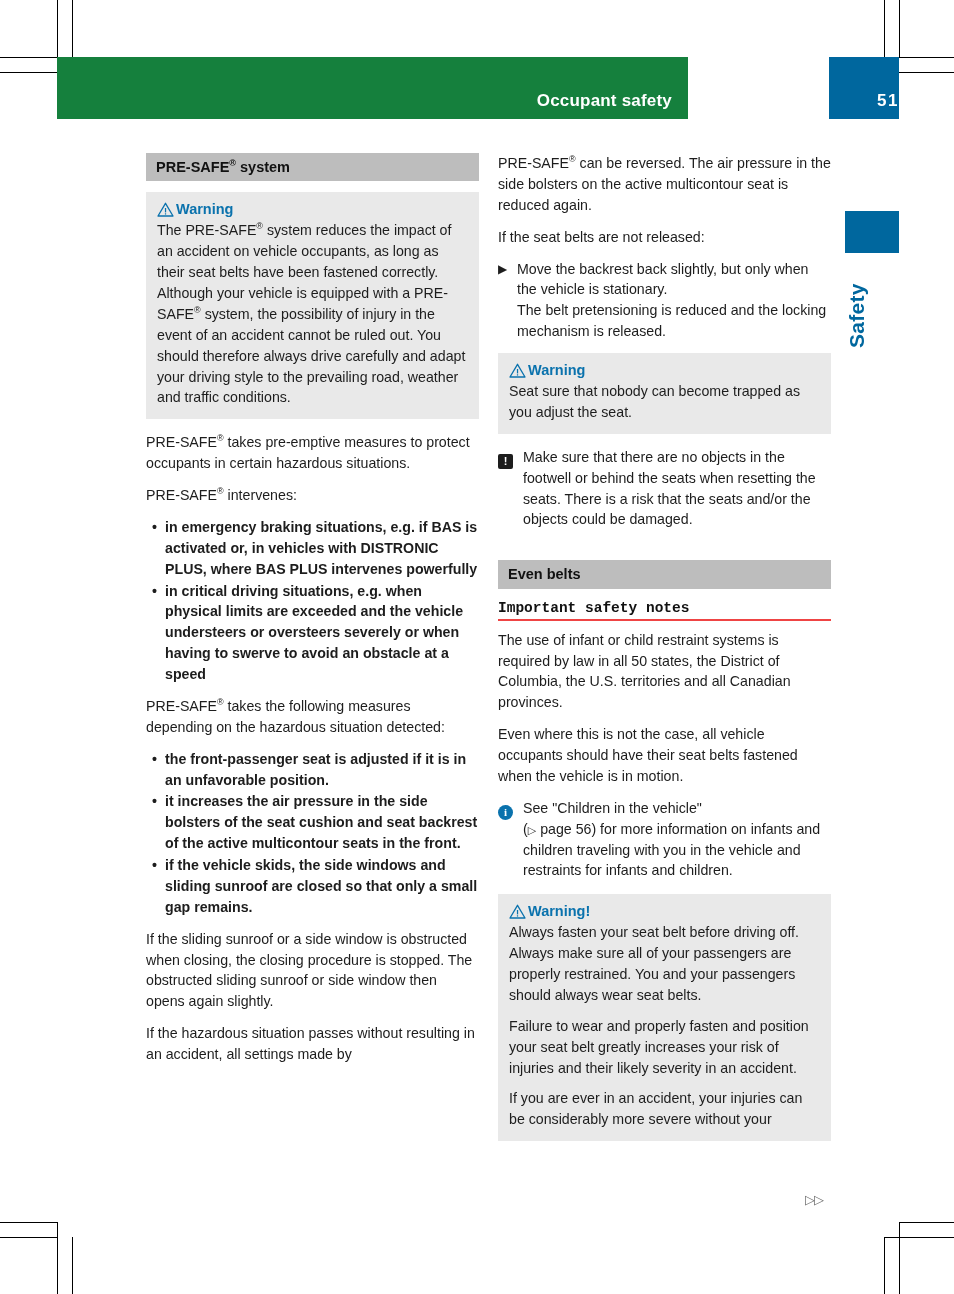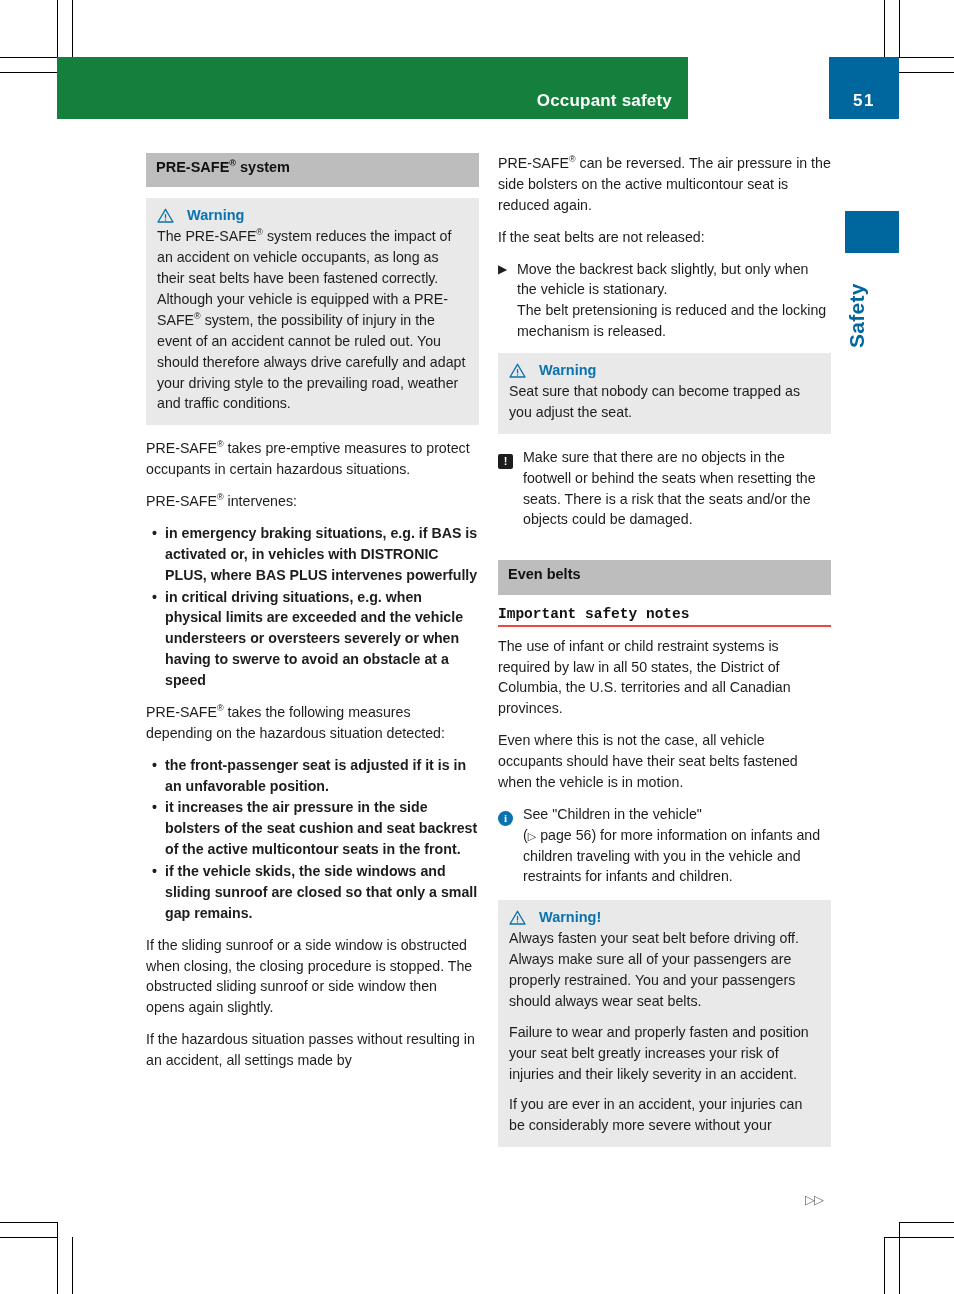--- a/index.html
+++ b/index.html
@@ -39,21 +39,21 @@
     color: #ffffff;
     font-size: 17px;
     font-weight: bold;
     letter-spacing: .2px;
     white-space: nowrap;
   }
   #header-pagenum {
     position: absolute;
     left: 0; bottom: 8px;
     width: 70px;
-    text-align: center;
+    text-align: right;
     color: #ffffff;
     font-size: 17px;
     font-weight: bold;
     letter-spacing: 1.5px;
   }
 
   
   #side-tab-block {
     position: absolute;
     left: 845px; top: 211px;
@@ -84,21 +84,21 @@
     left: 498px; top: 153px;
     width: 333px;
   }
 
   
   .section-bar {
     background: #bdbdbd;
     color: #111111;
     font-size: 14.5px;
     font-weight: bold;
-    padding: 6px 10px 11px 10px;
+    padding: 6px 10px 5px 10px;
     line-height: 1.2;
     margin-bottom: 11px;
   }
   .sub-head {
     font-size: 14.5px;
     font-weight: bold;
     color: #111111;
     padding-bottom: 3px;
     border-bottom: 2px solid #ef4444;
     margin-bottom: 9px;
@@ -115,21 +115,21 @@
     background: #e9e9e9;
     padding: 9px 11px 11px 11px;
     margin: 0 0 13px 0;
   }
   .box p.body { margin-bottom: 10px; }
   .box p.body:last-child { margin-bottom: 0; }
 
   .warn-head {
     display: flex;
     align-items: center;
-    gap: 13px;
+    gap: 2px;
     margin-bottom: 3px;
   }
   .warn-head .wtext {
     color: #0a72ad;
     font-size: 14.5px;
     font-weight: bold;
   }
   .tri-icon { flex: 0 0 auto; display:block; }
 
   ul.bullets {

